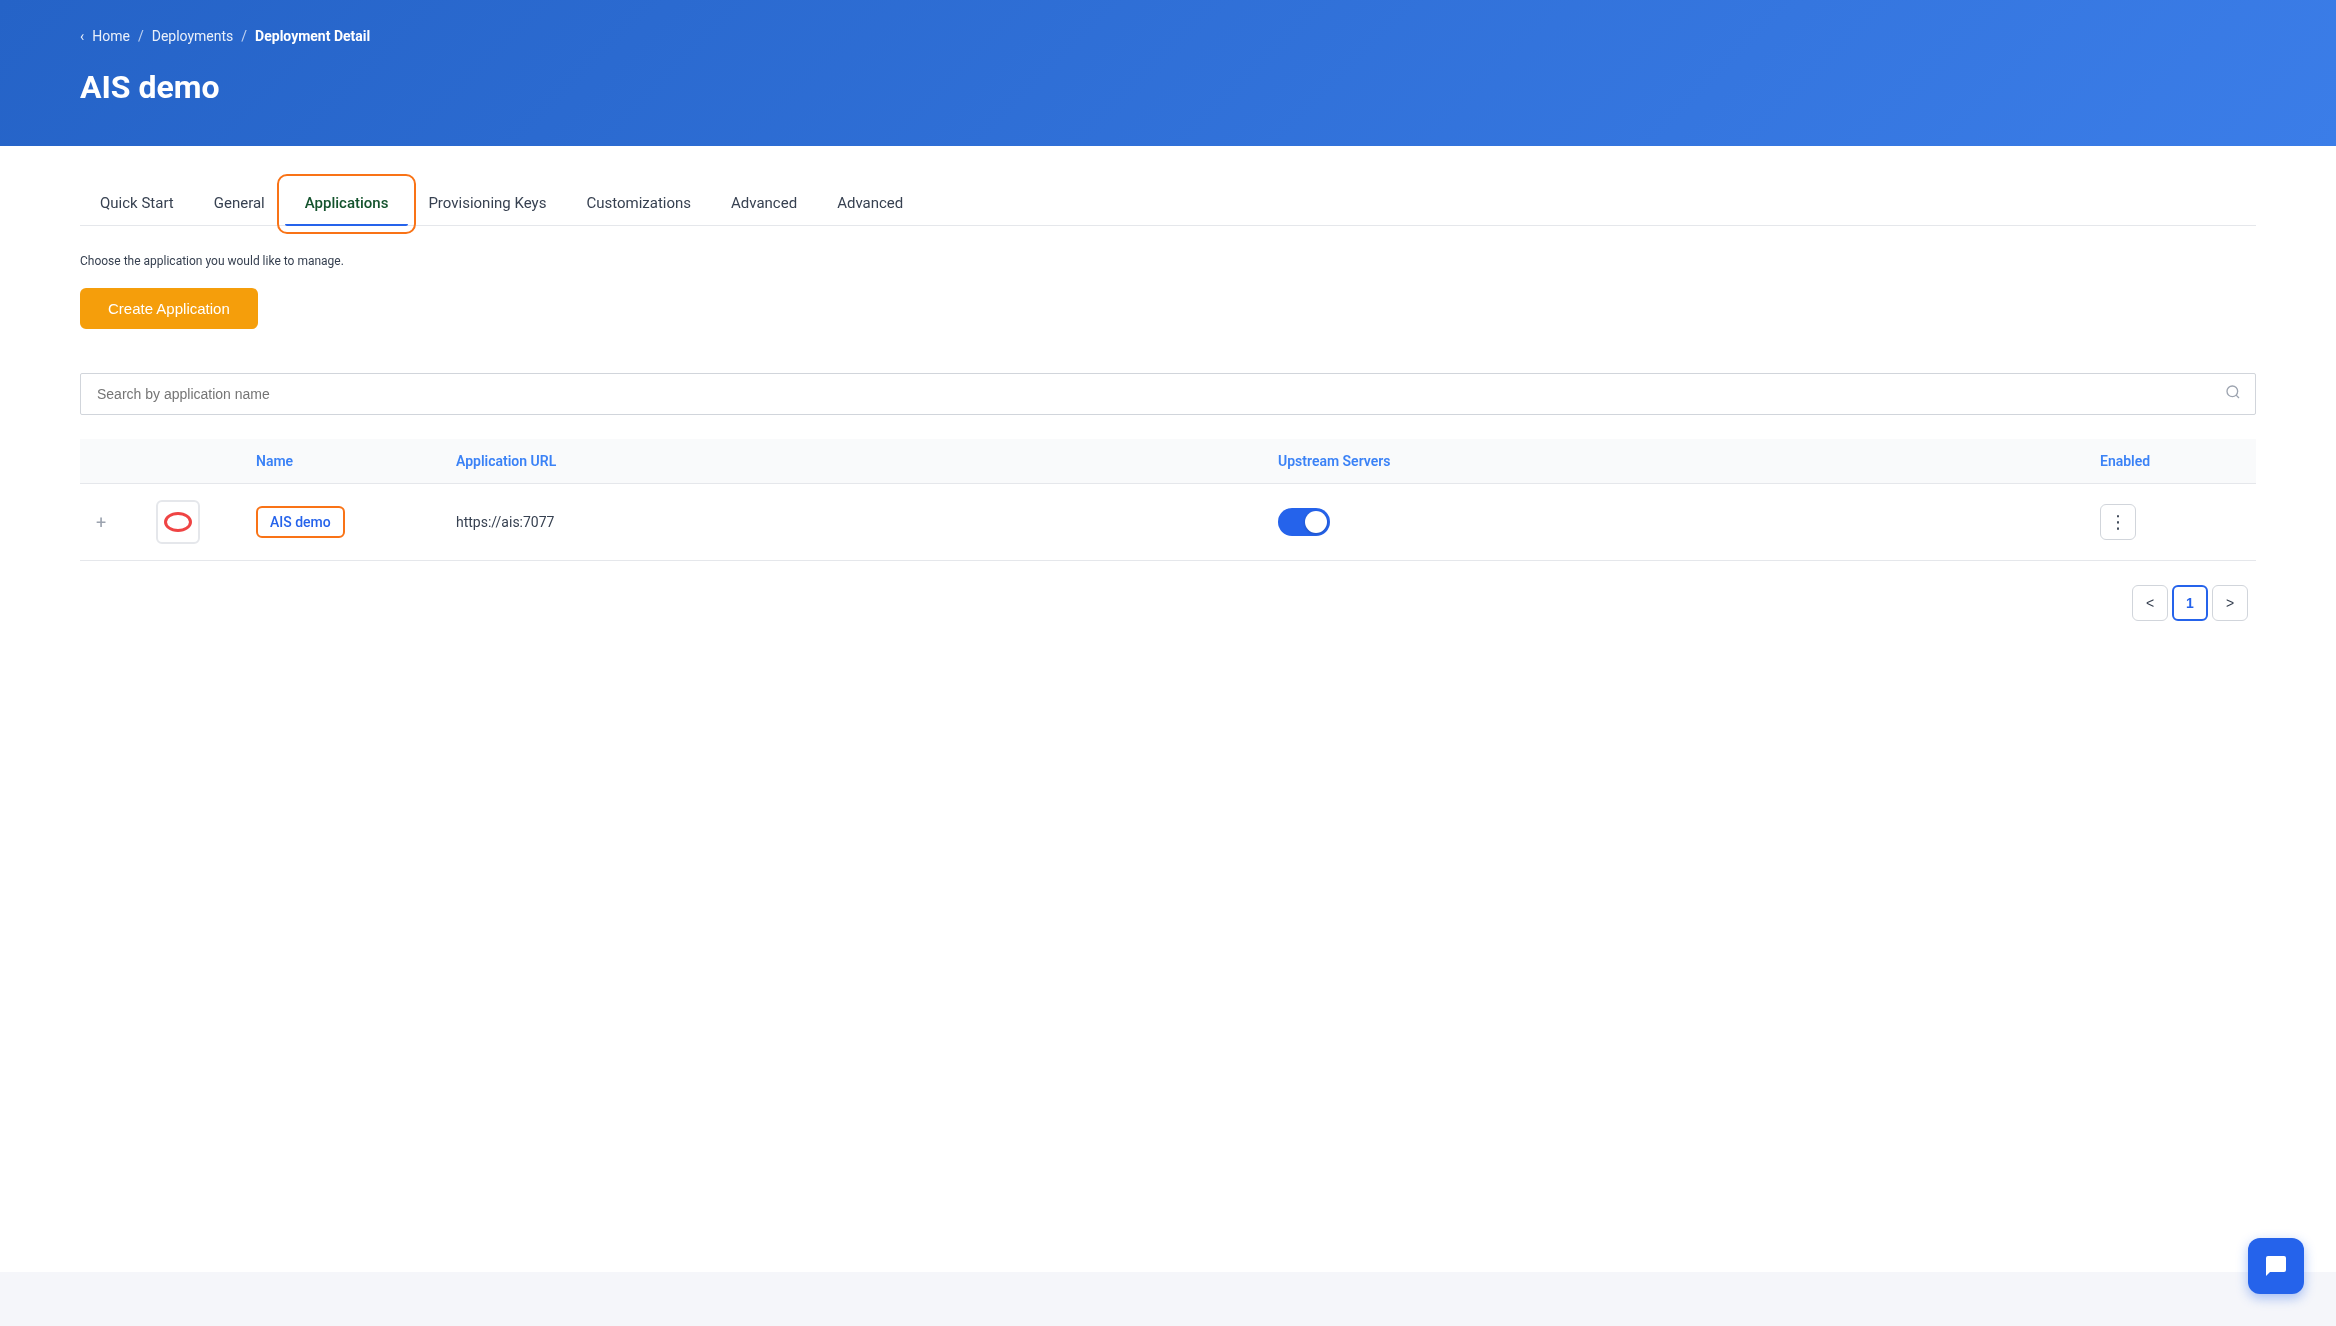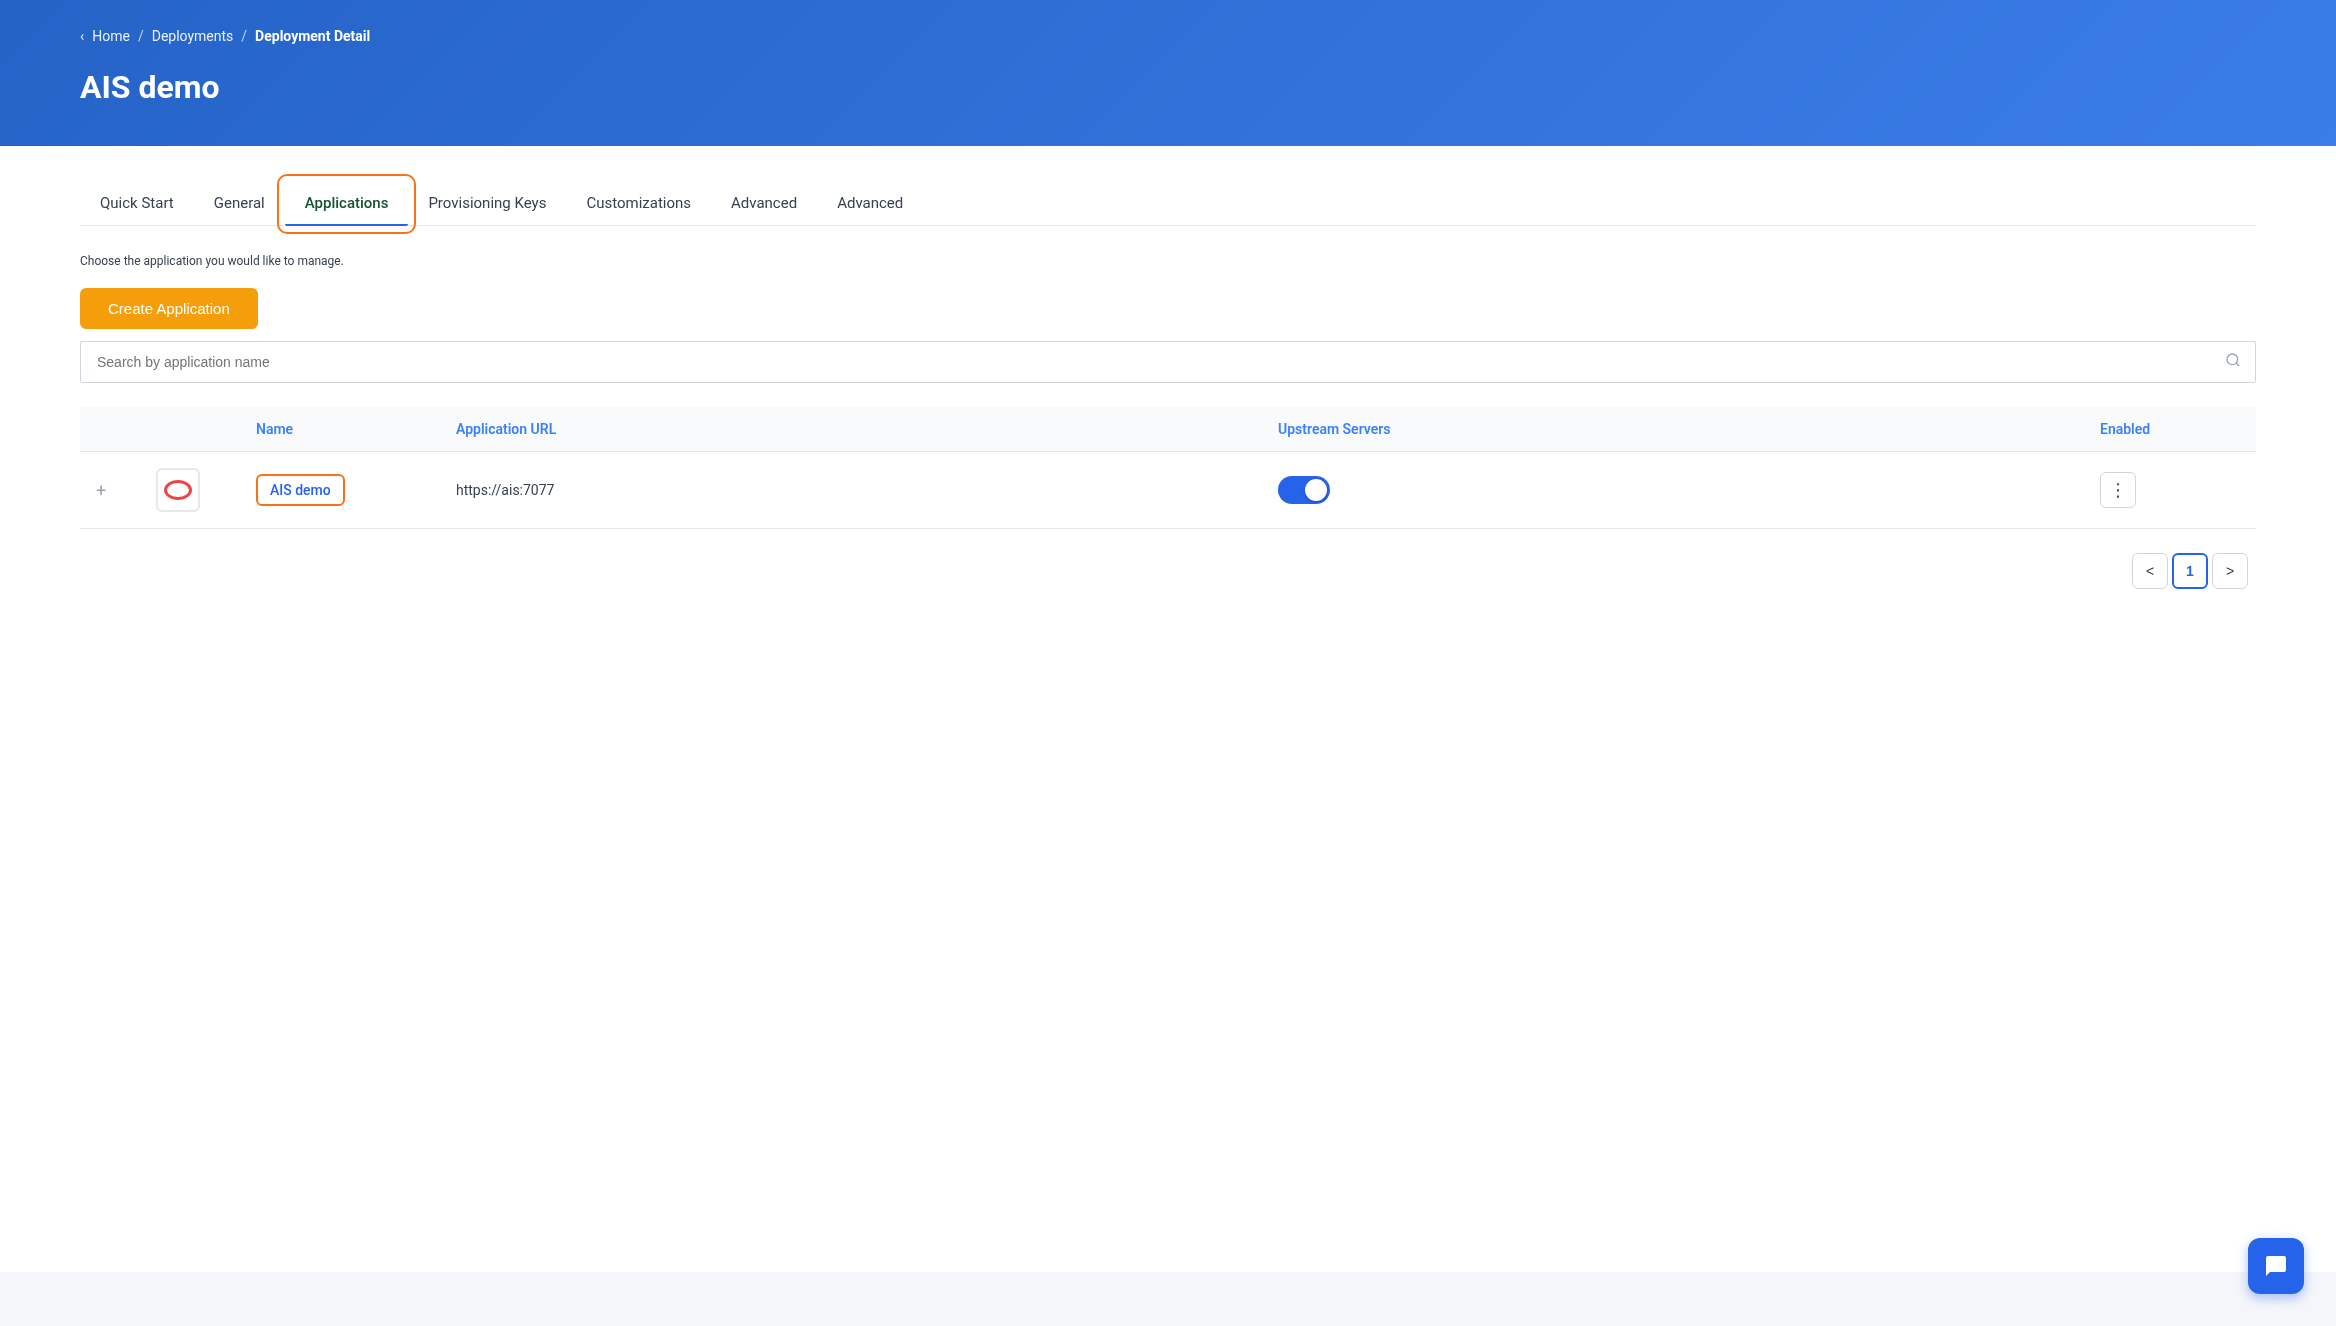--- a/index.html
+++ b/index.html
@@ -88,21 +88,21 @@
     
     .create-btn {
       background: #f59e0b;
       color: white;
       border: none;
       padding: 12px 28px;
       border-radius: 6px;
       font-size: 15px;
       font-weight: 500;
       cursor: pointer;
-      margin-bottom: 12px;
+      margin-bottom: 44px;
       display: inline-block;
     }
 
     
     .search-container {
       position: relative;
       margin-bottom: 24px;
       border: 1px solid #d1d5db;
       border-radius: 2px;
       display: flex;

